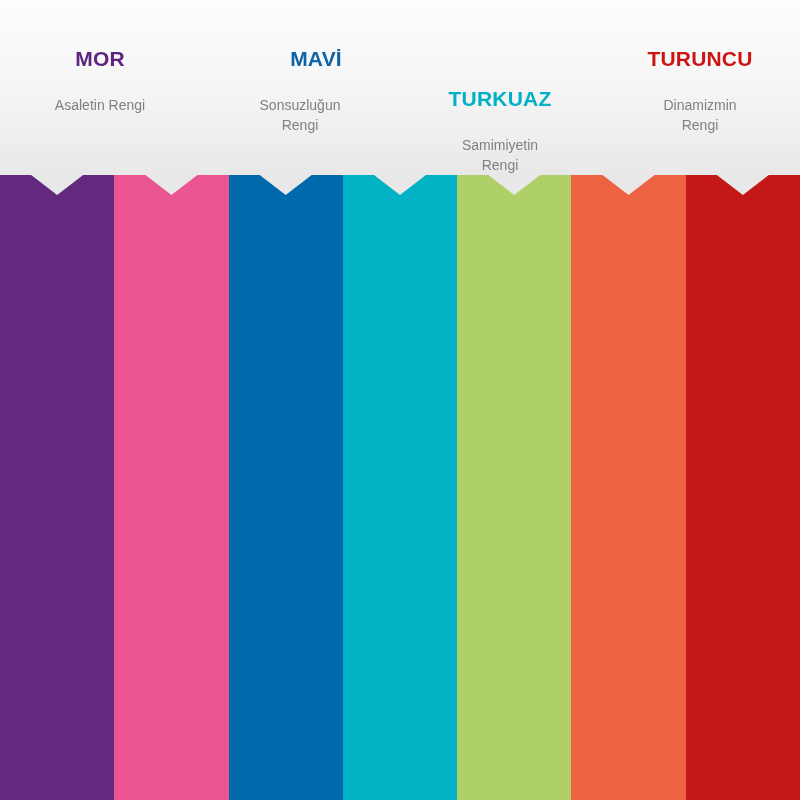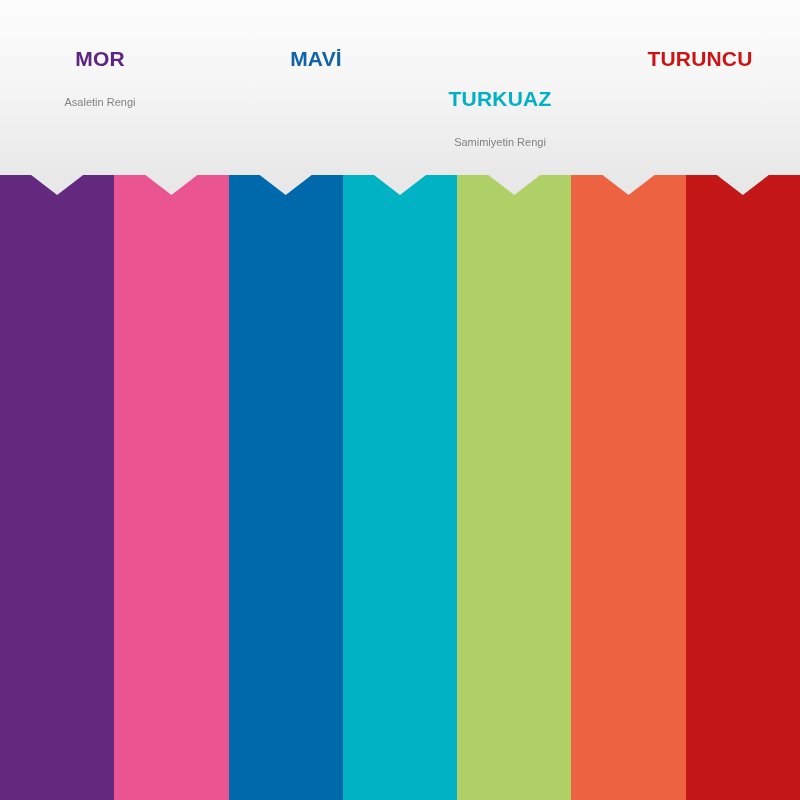--- a/index.html
+++ b/index.html
@@ -65,21 +65,21 @@
   .col-title {
     font-size: 21px;
     font-weight: bold;
     letter-spacing: 0.2px;
     line-height: 1;
     text-align: center;
     white-space: nowrap;
   }
   .col-subtitle {
     margin-top: 26px;
-    font-size: 11px;
+    font-size: 14px;
     font-weight: normal;
     color: #808080;
     text-align: center;
     line-height: 1.45;
     max-width: 108px;
     word-wrap: break-word;
   }
 </style>
 </head>
 <body>
@@ -113,28 +113,30 @@
   <div class="header" style="background: linear-gradient(rgb(253, 253, 253) 0%, rgb(246, 246, 246) 45%, rgb(238, 238, 238) 80%, rgb(232, 232, 232) 100%);">
 
     <div class="header-col">
       <div class="col-title" style="color: rgb(93, 36, 131);">MOR</div>
       <div class="col-subtitle">Asaletin Rengi</div>
     </div>
 
 
     <div class="header-col">
       <div class="col-title" style="color: rgb(16, 99, 166); margin-left: 32px;">MAVİ</div>
+      <div class="col-subtitle">Sonsuzluğun Rengi</div>
     </div>
 
     <div class="header-col">
       <div class="col-title" style="color: rgb(0, 176, 199); margin-top: 40px;">TURKUAZ</div>
       <div class="col-subtitle">Samimiyetin Rengi</div>
     </div>
 
 
 
     <div class="header-col">
       <div class="col-title" style="color: rgb(204, 20, 20);">TURUNCU</div>
+      <div class="col-subtitle">Dinamizmin Rengi</div>
     </div>
 
   </div>
 
 </div>
 
 </body></html>

